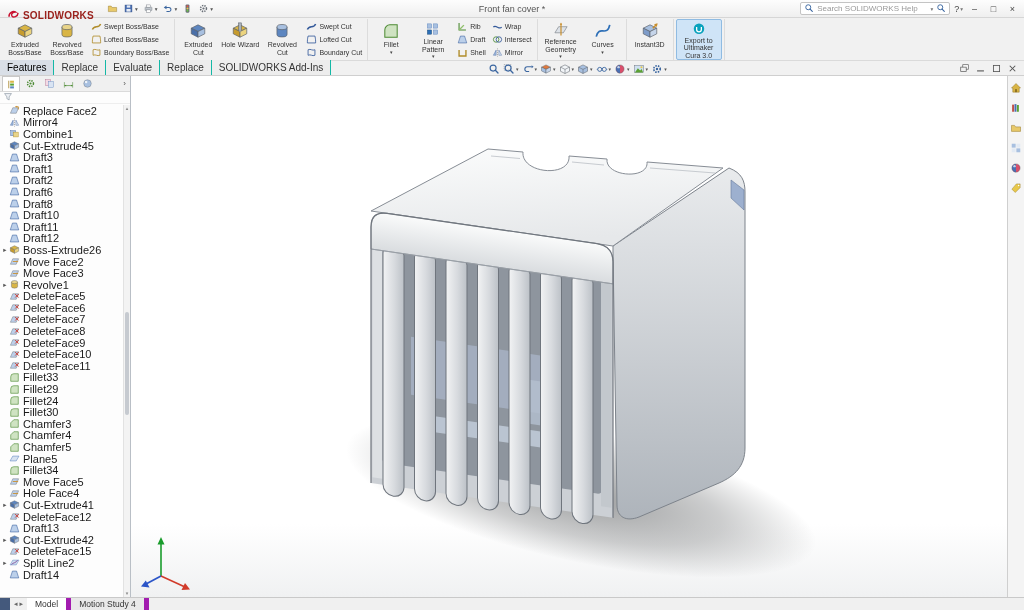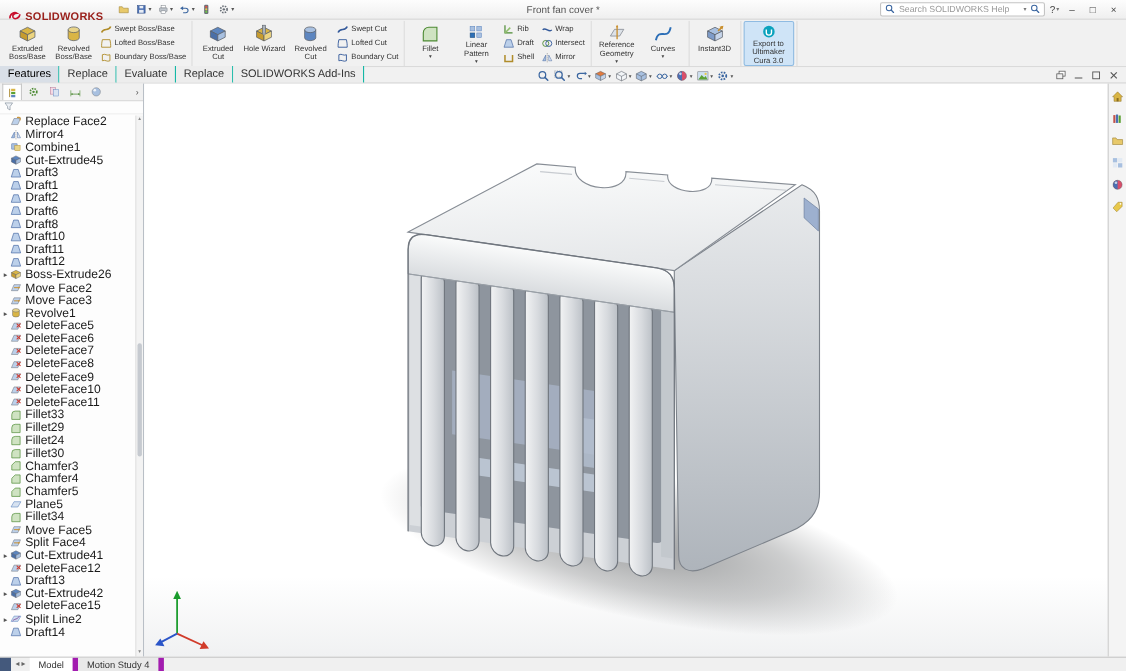--- a/index.html
+++ b/index.html
@@ -765,21 +765,21 @@
           </svg>
           <span class="tlabel">Move Face5</span>
         </div>
         <div class="trow">
           <span class="tw"></span>
           <svg width="11" height="11" viewBox="0 0 16 16">
             <polygon points="2,12 5.5,4 14,4 10.5,12" fill="#bcd0ea" stroke="#5a6068" stroke-width="0.6"></polygon>
             <line x1="5.5" y1="8" x2="11.5" y2="8" stroke="#c98f2e" stroke-width="1.3"></line>
             <polygon points="13.8,8 11,6.6 11,9.4" fill="#c98f2e"></polygon>
           </svg>
-          <span class="tlabel">Split Face4</span>
+          <span class="tlabel">Hole Face4</span>
         </div>
         <div class="trow">
           <span class="tw">▸</span>
           <svg width="11" height="11" viewBox="0 0 16 16">
             <polygon points="2,5.5 8,2.5 14,5.5 8,8.5" fill="#5d86c0" stroke="#5a6068" stroke-width="0.6"></polygon>
             <polygon points="2,5.5 8,8.5 8,13.5 2,10.5" fill="#4a6fa8" stroke="#5a6068" stroke-width="0.6"></polygon>
             <polygon points="14,5.5 8,8.5 8,13.5 14,10.5" fill="#a8c0e0" stroke="#5a6068" stroke-width="0.6"></polygon>
           </svg>
           <span class="tlabel">Cut-Extrude41</span>
         </div>

